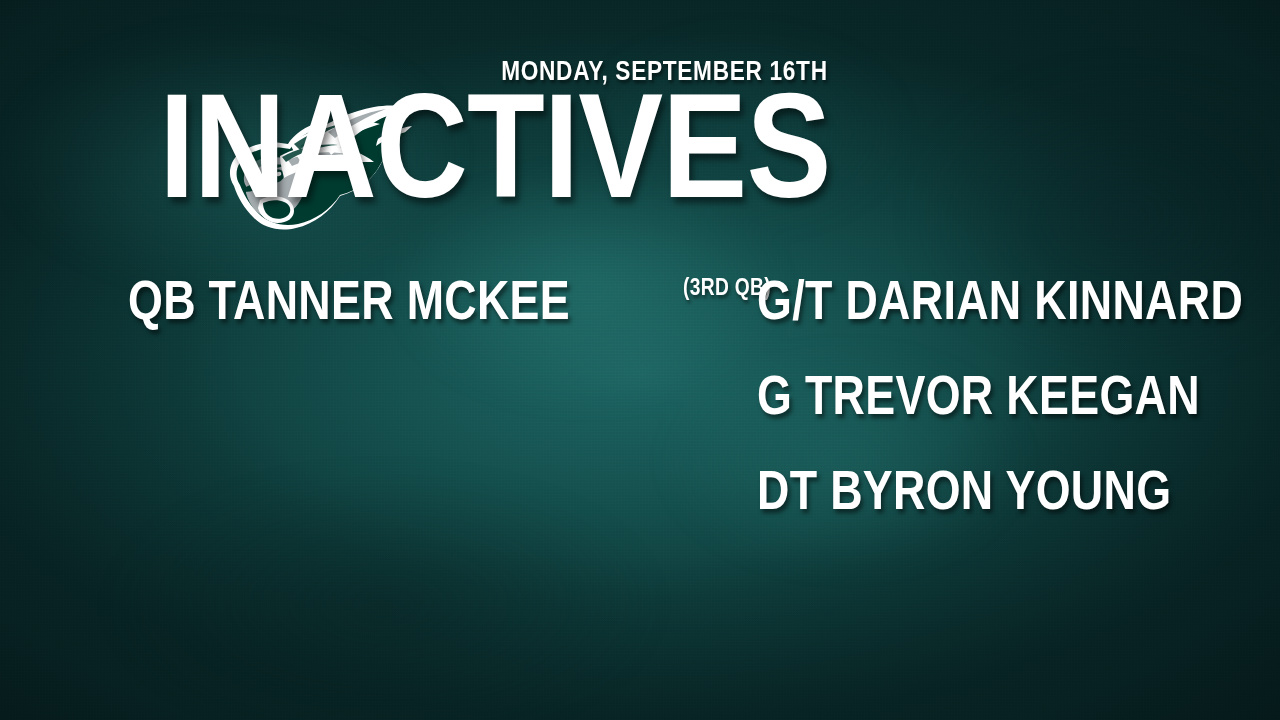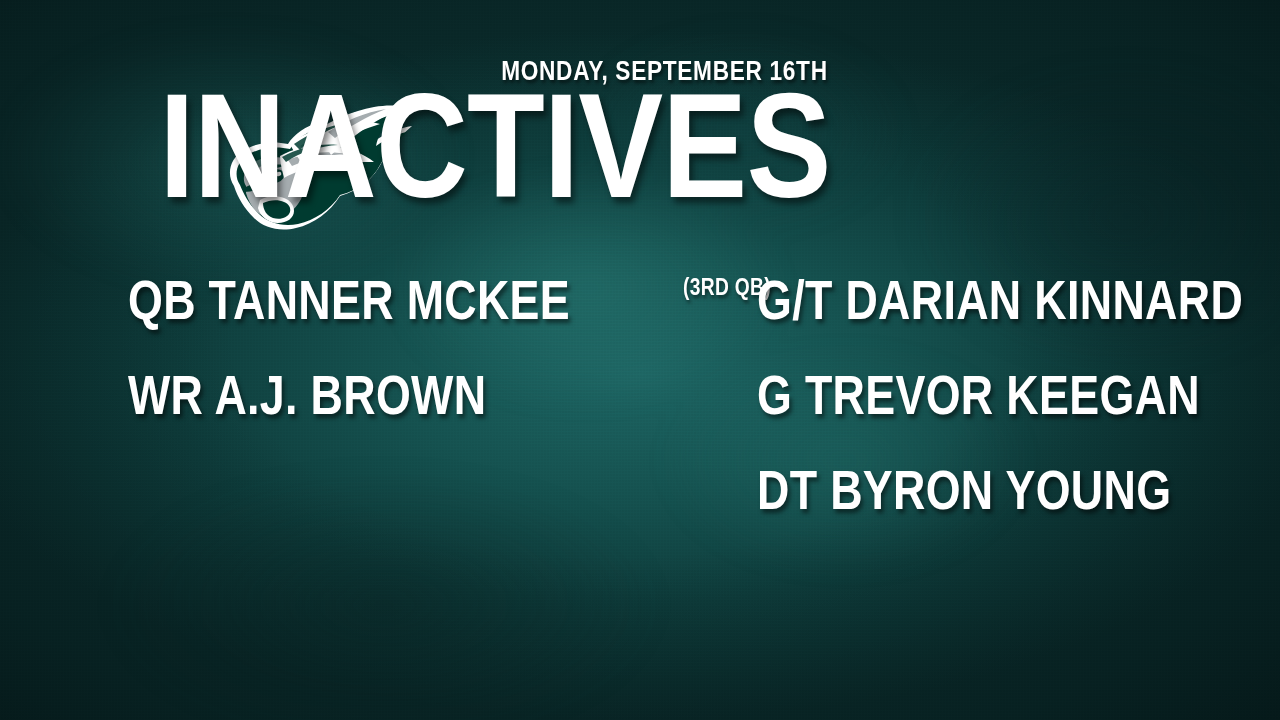--- a/index.html
+++ b/index.html
@@ -253,23 +253,20 @@
 
   <div id="roster">
 
     <div class="roster-col" id="col-left">
 
       <div class="player-row has-note">
         <span class="player-name cond">QB TANNER MCKEE</span>
         <span class="player-note">(3RD QB)</span>
       </div>
 
-      <div class="player-row">
-        <span class="player-name cond">WR A.J. BROWN</span>
-      </div>
 
 
     </div>
 
     <div class="roster-col" id="col-right">
 
       <div class="player-row">
         <span class="player-name cond">G/T DARIAN KINNARD</span>
       </div>
 

